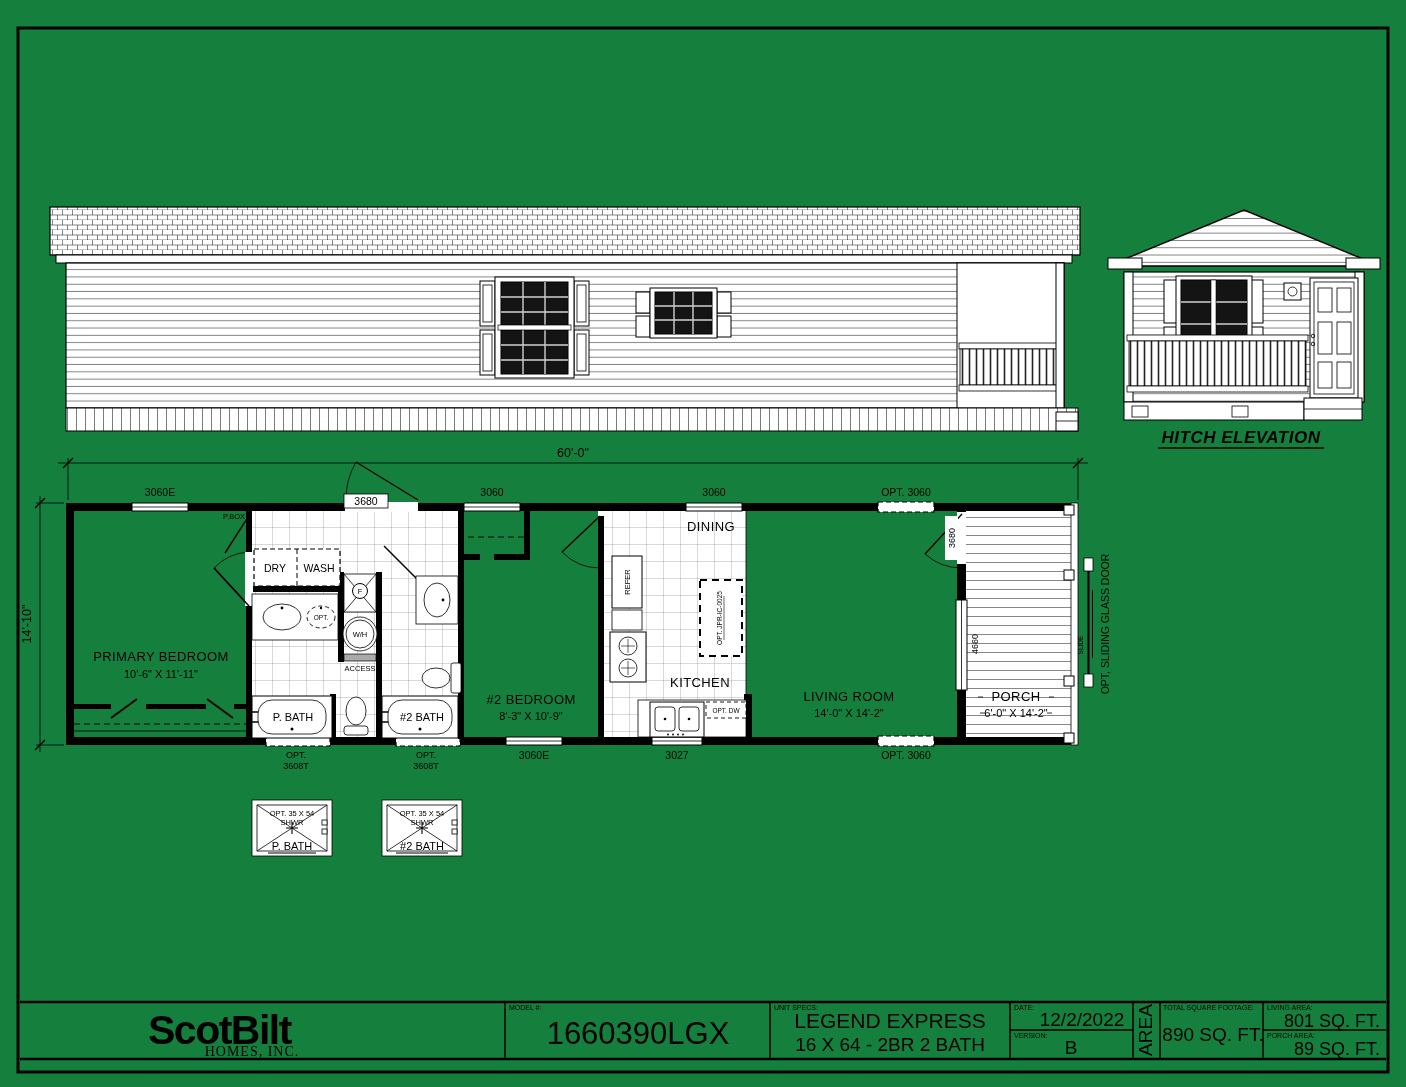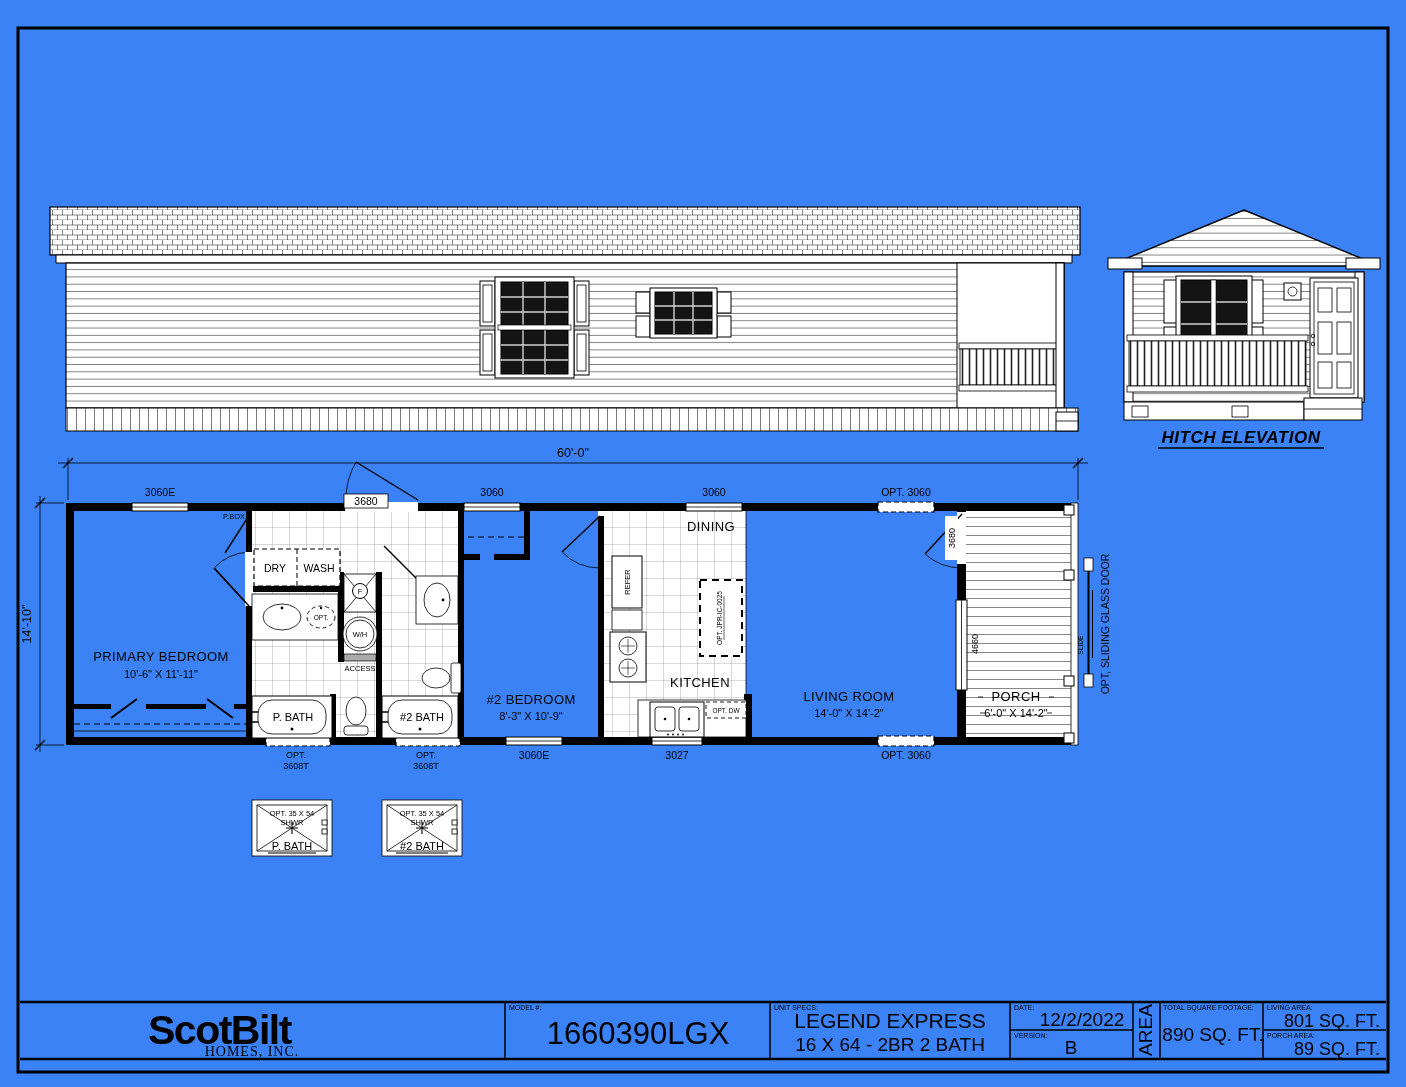--- a/index.html
+++ b/index.html
@@ -1,16 +1,16 @@
 <!DOCTYPE html>
 <html><head>
 <meta charset="utf-8">
 <style>
   html,body{margin:0;padding:0;background:#e8e8e8;}
-  .sheet{position:relative;width:1406px;height:1087px;background:#3b82f6;margin:0 auto;
+  .sheet{position:relative;width:1406px;height:1087px;background:#15803d;margin:0 auto;
          font-family:"Liberation Sans",sans-serif;}
   svg{position:absolute;inset:0;}
   svg text{fill:#000;font-family:"Liberation Sans",sans-serif;}
   .mid{text-anchor:middle;}
   .end{text-anchor:end;}
   .room{font-size:13px;letter-spacing:.4px;}
   .size{font-size:11px;}
   .dim{font-size:12.5px;}
   .lbl{font-size:10.5px;}
   .sm{font-size:9px;}

